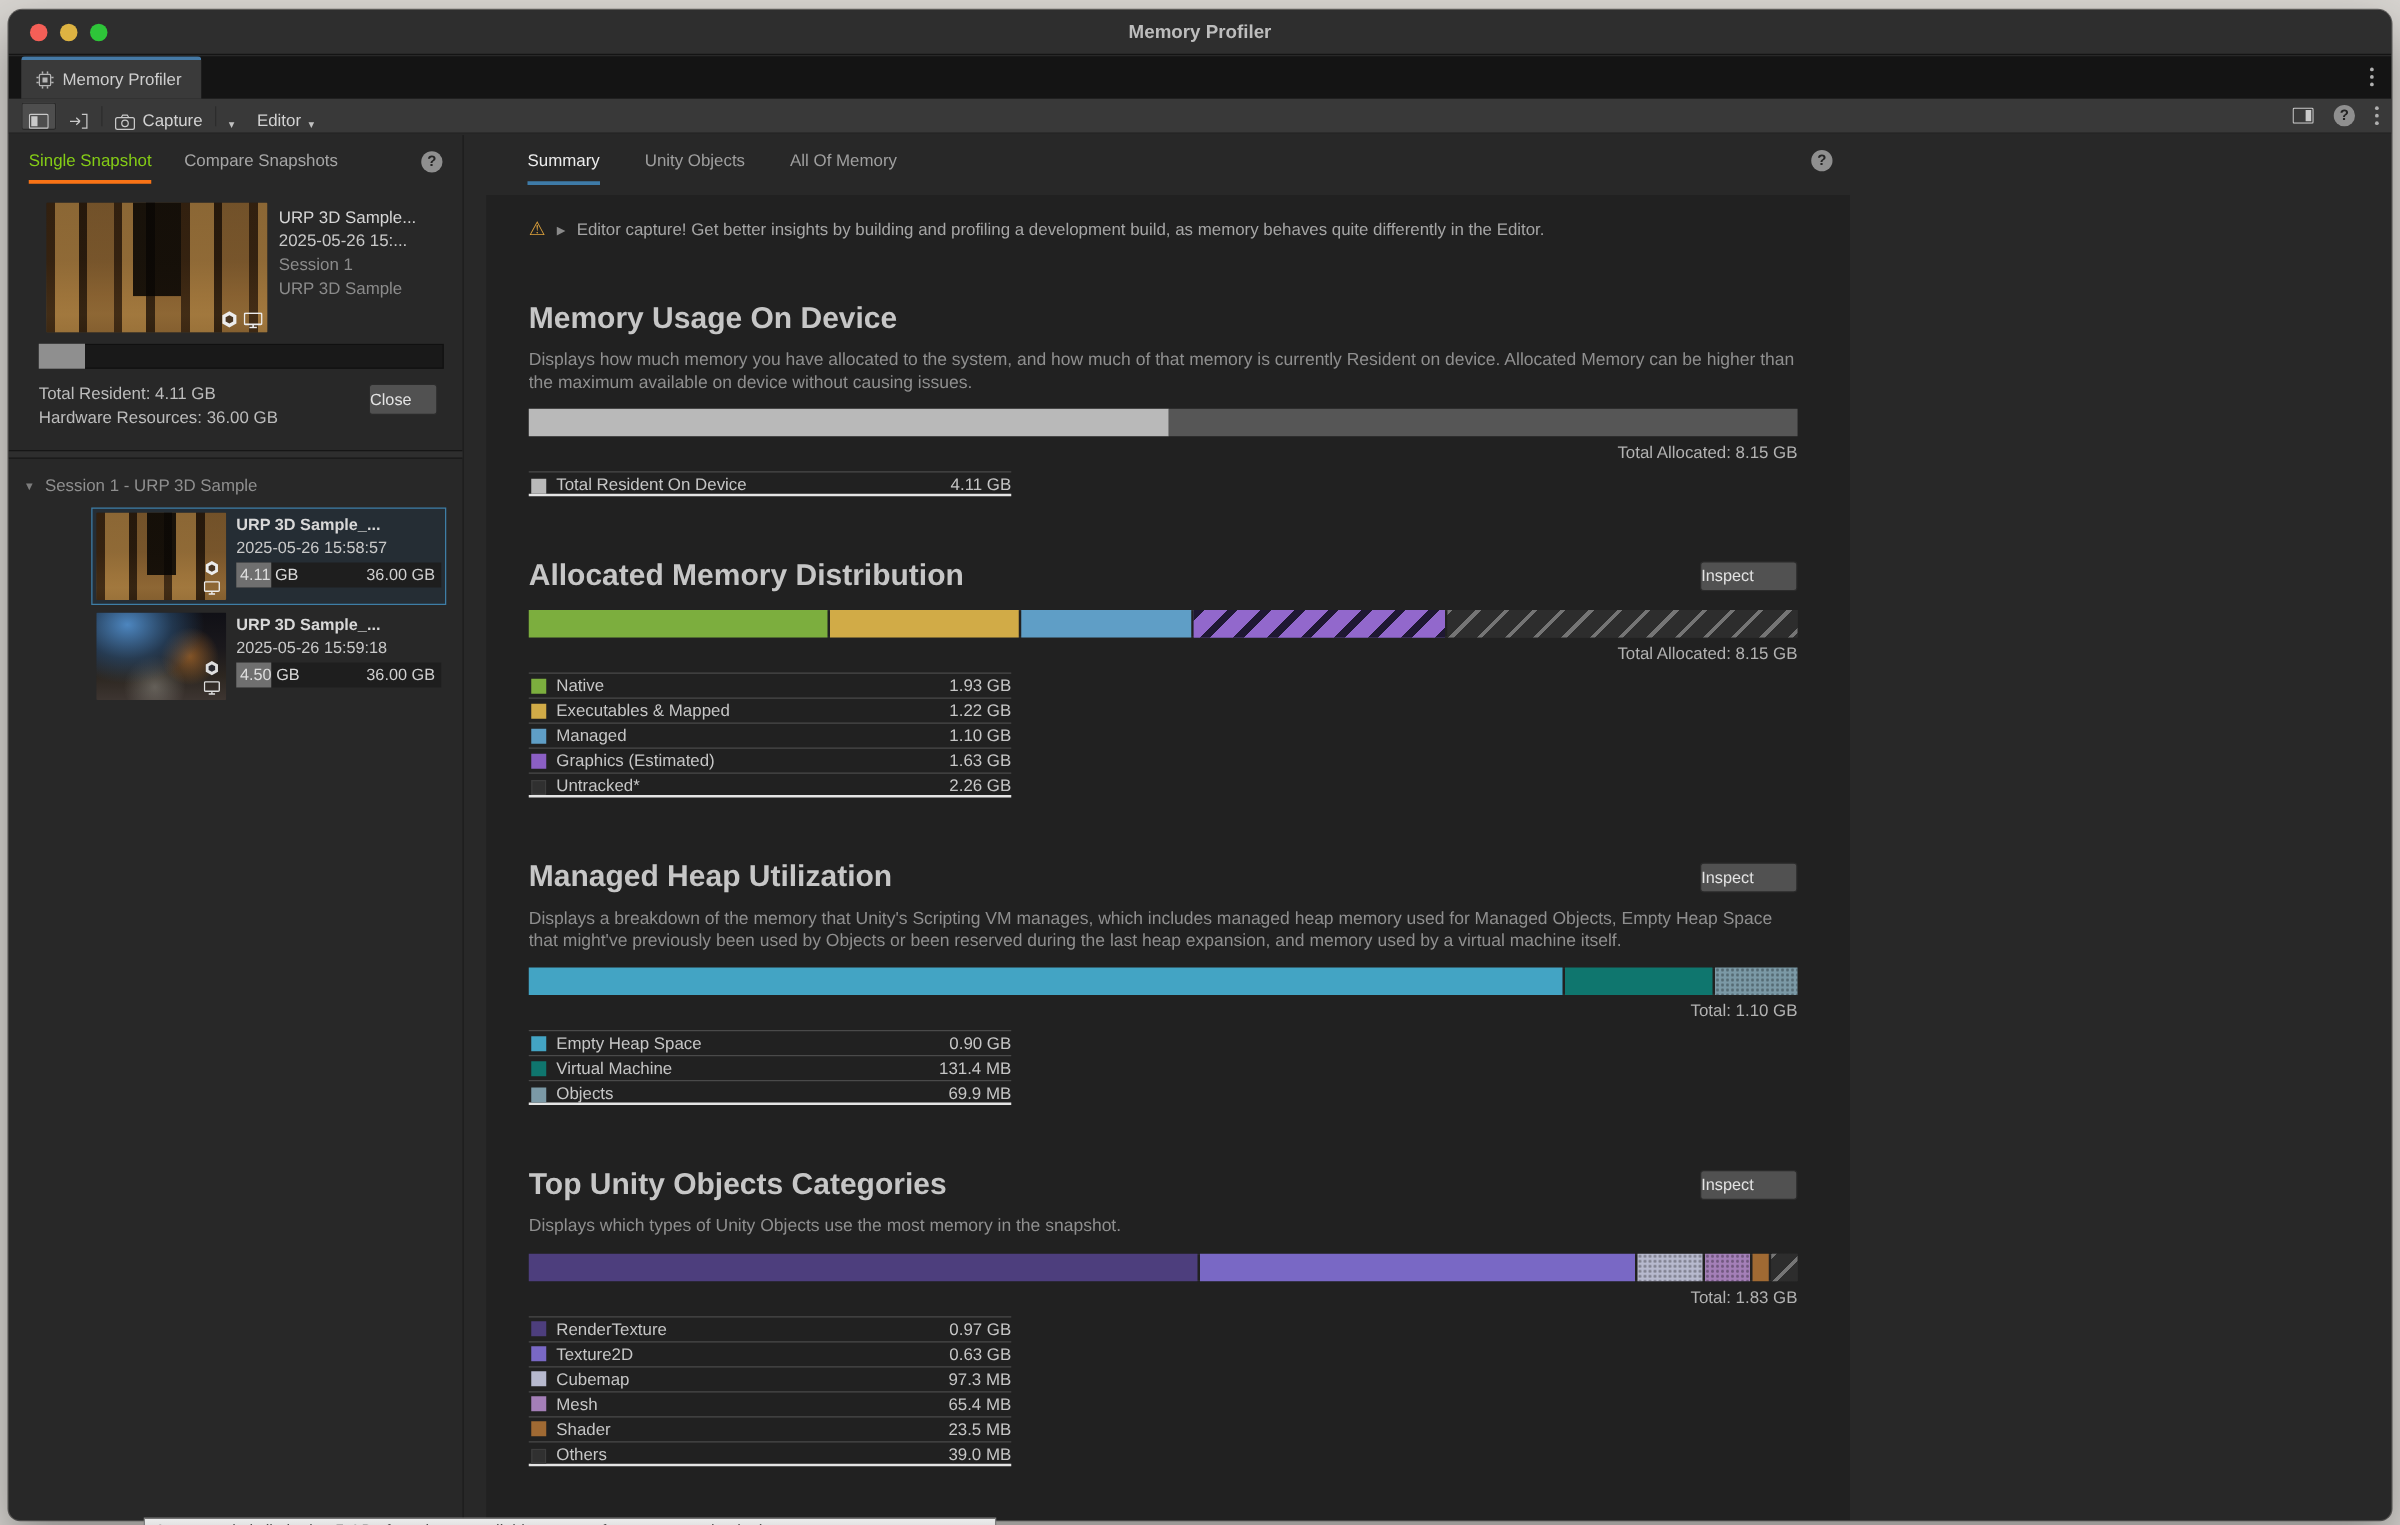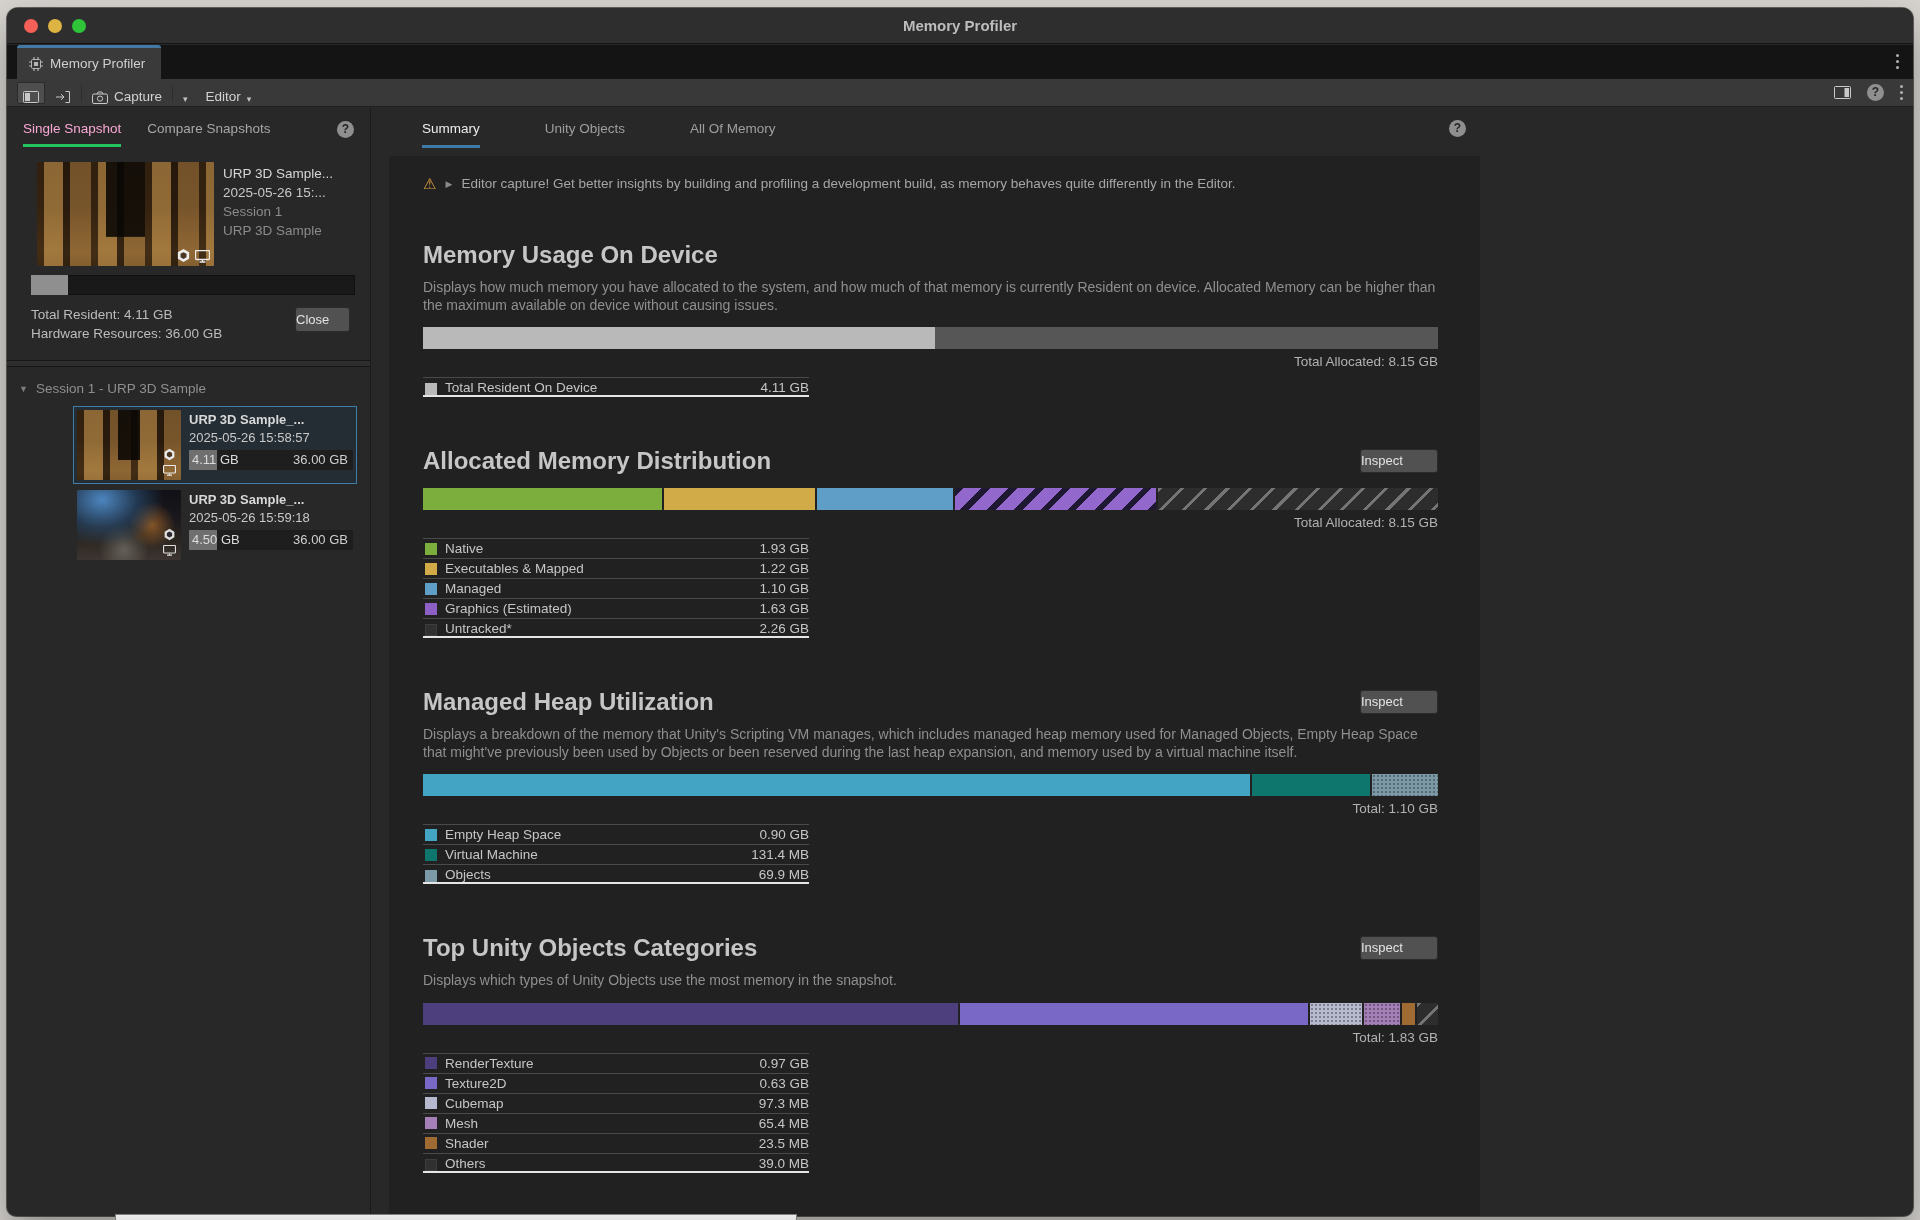--- a/index.html
+++ b/index.html
@@ -40,21 +40,21 @@
   
   .content { position:absolute; left:0; top:100px; right:0; bottom:0; }
   .sidebar { position:absolute; left:0; top:0; bottom:0; width:364px; border-right:1px solid #1b1b1b; }
   .main { position:absolute; left:365px; top:0; bottom:0; width:1116px; }
   .details { position:absolute; left:1481px; top:0; bottom:0; right:0; border-left:1px solid #1b1b1b;
     text-align:center; padding-top:26px; color:#b3b3b3; font-size:13.5px; }
 
   
   .side-tabs { display:flex; align-items:flex-start; gap:26px; padding:13px 16px 0 16px; }
   .side-tab { font-size:13.5px; padding-bottom:8px; color:#a6a6a6; }
-  .side-tab.active { color:#f9a8d4; border-bottom:3px solid #22c55e; }
+  .side-tab.active { color:#84cc16; border-bottom:3px solid #f97316; }
   .help-circle { width:17px; height:17px; border-radius:50%; background:#8f8f8f; color:#242424;
     font-size:12px; font-weight:bold; text-align:center; line-height:17px; margin-left:auto; }
   .snap-card { display:flex; gap:9px; margin:15px 0 0 30px; }
   .thumb { position:relative; border-radius:1px; overflow:hidden; }
   .thumb-lg { width:177px; height:104px; }
   .thumb-sm { width:104px; height:70px; }
   .thumb-room { background:
       linear-gradient(90deg, rgba(0,0,0,0) 0 39%, rgba(8,6,4,.88) 39% 61%, rgba(0,0,0,0) 61%) no-repeat 0 0/100% 72%,
       repeating-linear-gradient(90deg, rgba(52,33,15,.85) 0 7px, rgba(165,122,62,.8) 7px 26px, rgba(38,24,11,.85) 26px 33px, rgba(140,100,50,.75) 33px 54px),
       linear-gradient(180deg,#241a10 0%,#3a2917 45%,#7c5a2e 72%,#93703c 86%,#6d5128 100%); }
@@ -88,21 +88,21 @@
   .sess-meta { flex:1; font-size:13px; line-height:18px; min-width:0; padding-top:1px; }
   .sess-title { font-weight:bold; color:#d8d8d8; white-space:nowrap; }
   .sess-date { color:#c9c9c9; }
   .numrow { position:relative; margin-top:3px; height:20px; background:#1e1e1e; line-height:20px;
     font-size:13px; color:#dcdcdc; }
   .numrow .num-fill { position:absolute; left:0; top:0; bottom:0; width:28px; background:#6f6f6f; }
   .numrow .size { position:relative; padding-left:3px; }
   .numrow .total { position:absolute; right:5px; top:0; color:#cfcfcf; }
 
   
-  .main-tabs { display:flex; gap:65px; padding:13px 0 0 50px; }
+  .main-tabs { display:flex; gap:36px; padding:13px 0 0 50px; }
   .main-tab { font-size:13.5px; color:#9f9f9f; padding-bottom:9px; }
   .main-tab.active { color:#ececec; border-bottom:3px solid #3e7ba8; }
   .main-help { position:absolute; right:22px; top:12px; margin-left:0; }
   .inset { position:absolute; left:17px; right:8px; top:48px; bottom:0; background:#212121;
     padding:0 42px 0 34px; overflow:hidden; }
   .warning { display:flex; align-items:center; gap:9px; margin-top:20px; font-size:13.5px; color:#a6a6a6; }
   .warn-tri { color:#dca13c; font-size:15px; line-height:1; }
   .expander { color:#8a8a8a; font-size:9px; }
   .section { margin-top:50px; }
   .sec-head { display:flex; align-items:center; justify-content:space-between; }

